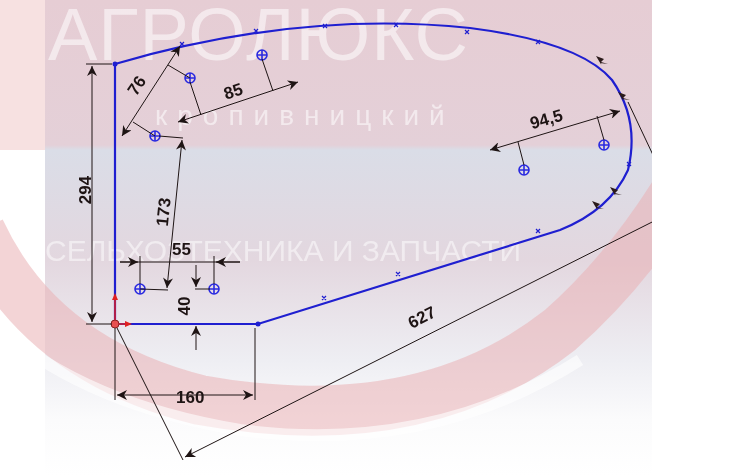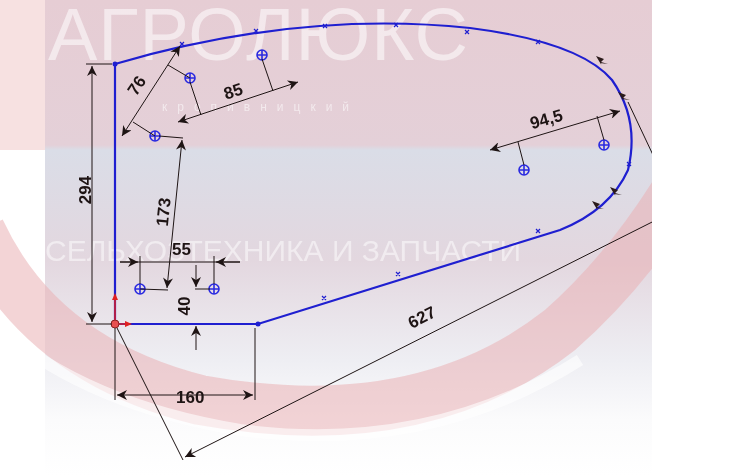--- a/index.html
+++ b/index.html
@@ -26,22 +26,22 @@
     position: absolute; left: 710px; top: 0; width: 6px; height: 150px;
     background: #f8e2e2;
   }
   svg { position: absolute; left: 0; top: 0; }
   .wm-title {
     position: absolute; left: 48px; top: -8px;
     font-size: 74px; color: rgba(255,255,255,0.55);
     letter-spacing: 1px; white-space: nowrap;
   }
   .wm-city {
-    position: absolute; left: 162px; top: 100px;
-    font-size: 12px; color: rgba(255,255,255,0.55);
+    position: absolute; left: 155px; top: 100px;
+    font-size: 28px; color: rgba(255,255,255,0.55);
     letter-spacing: 10px; white-space: nowrap;
   }
   .wm-sub {
     position: absolute; left: 45px; top: 234px;
     font-size: 30px; color: rgba(255,255,255,0.5);
     white-space: nowrap;
   }
   .dim {
     position: absolute; font-weight: bold; font-size: 17px; color: #1e1414;
     white-space: nowrap; transform-origin: center center;

